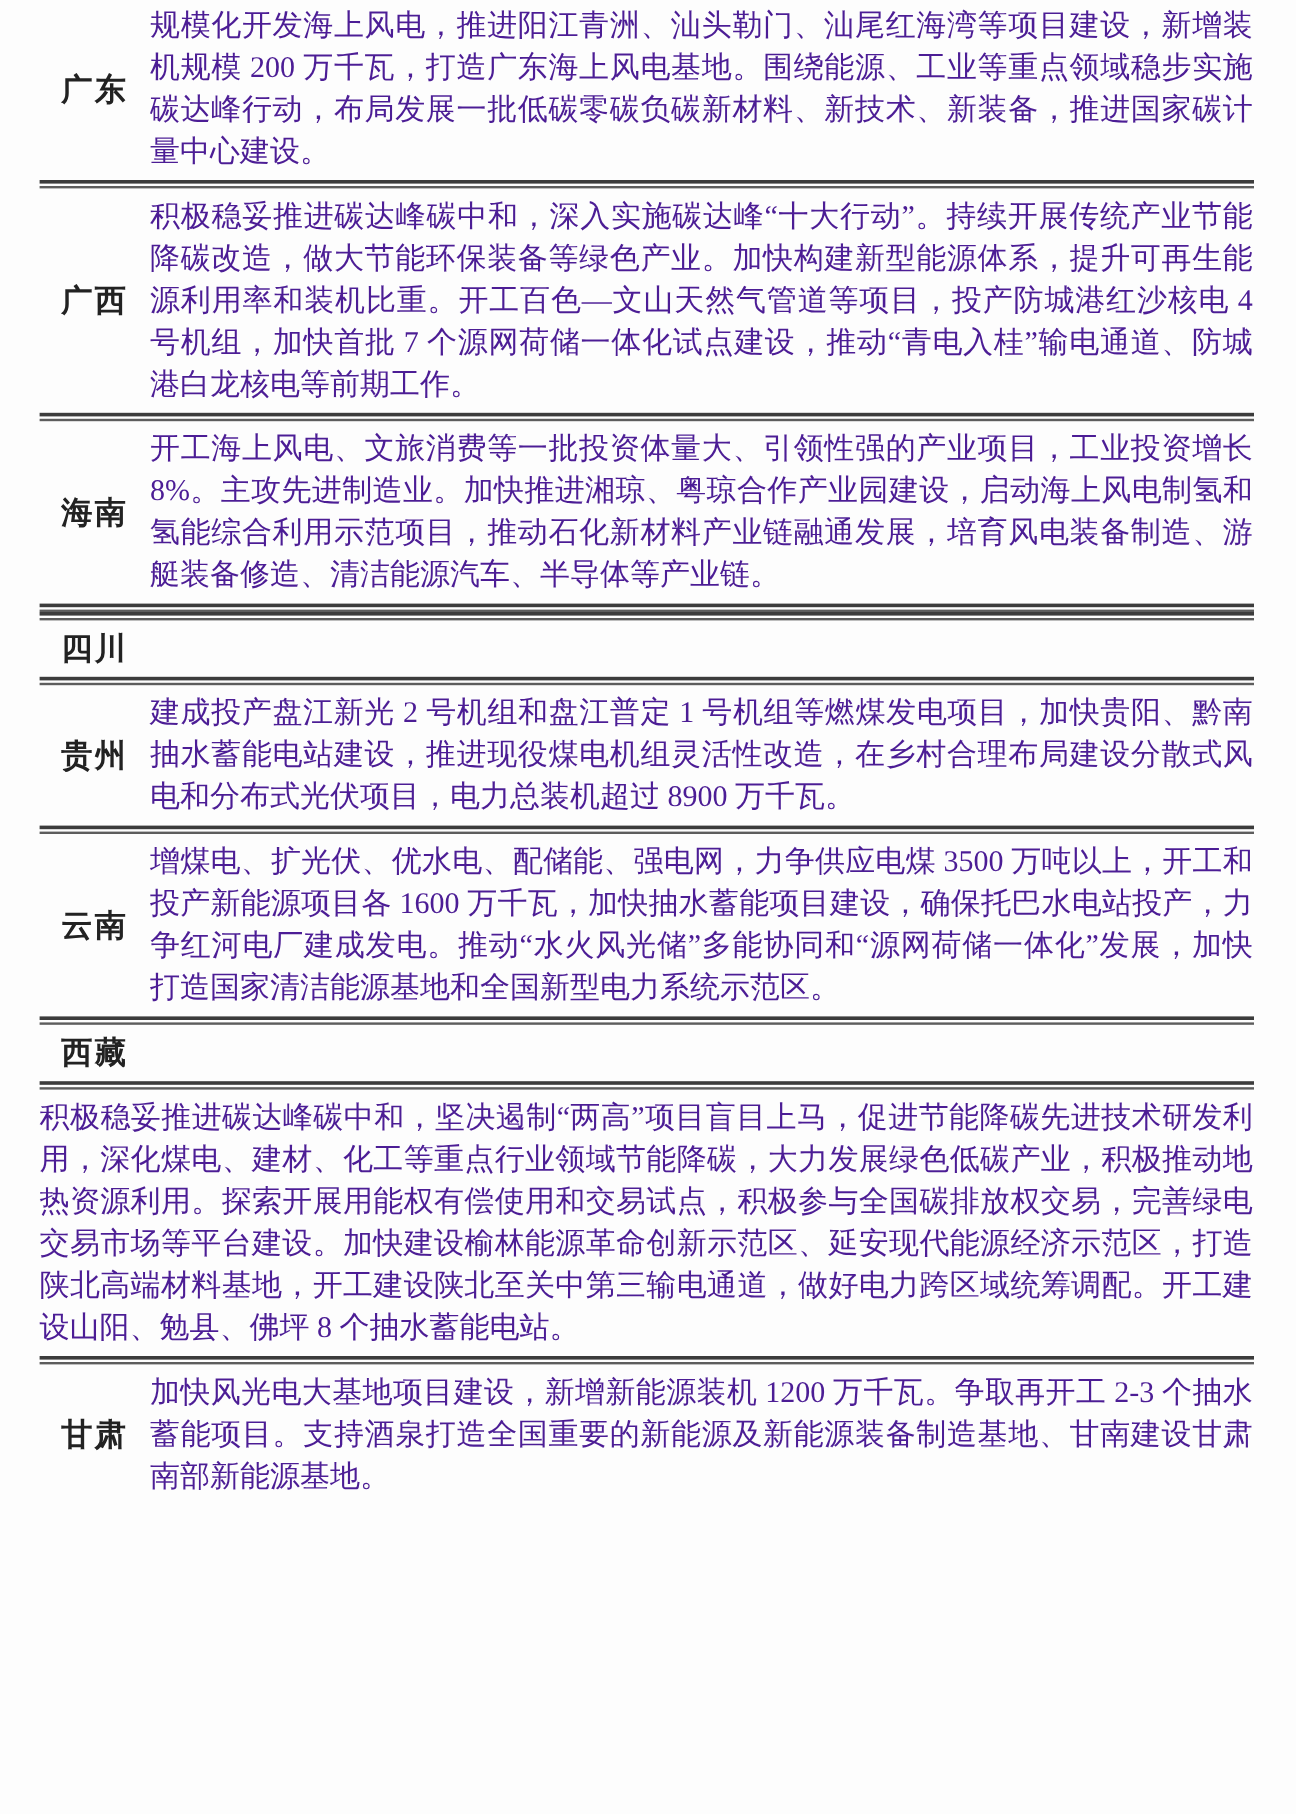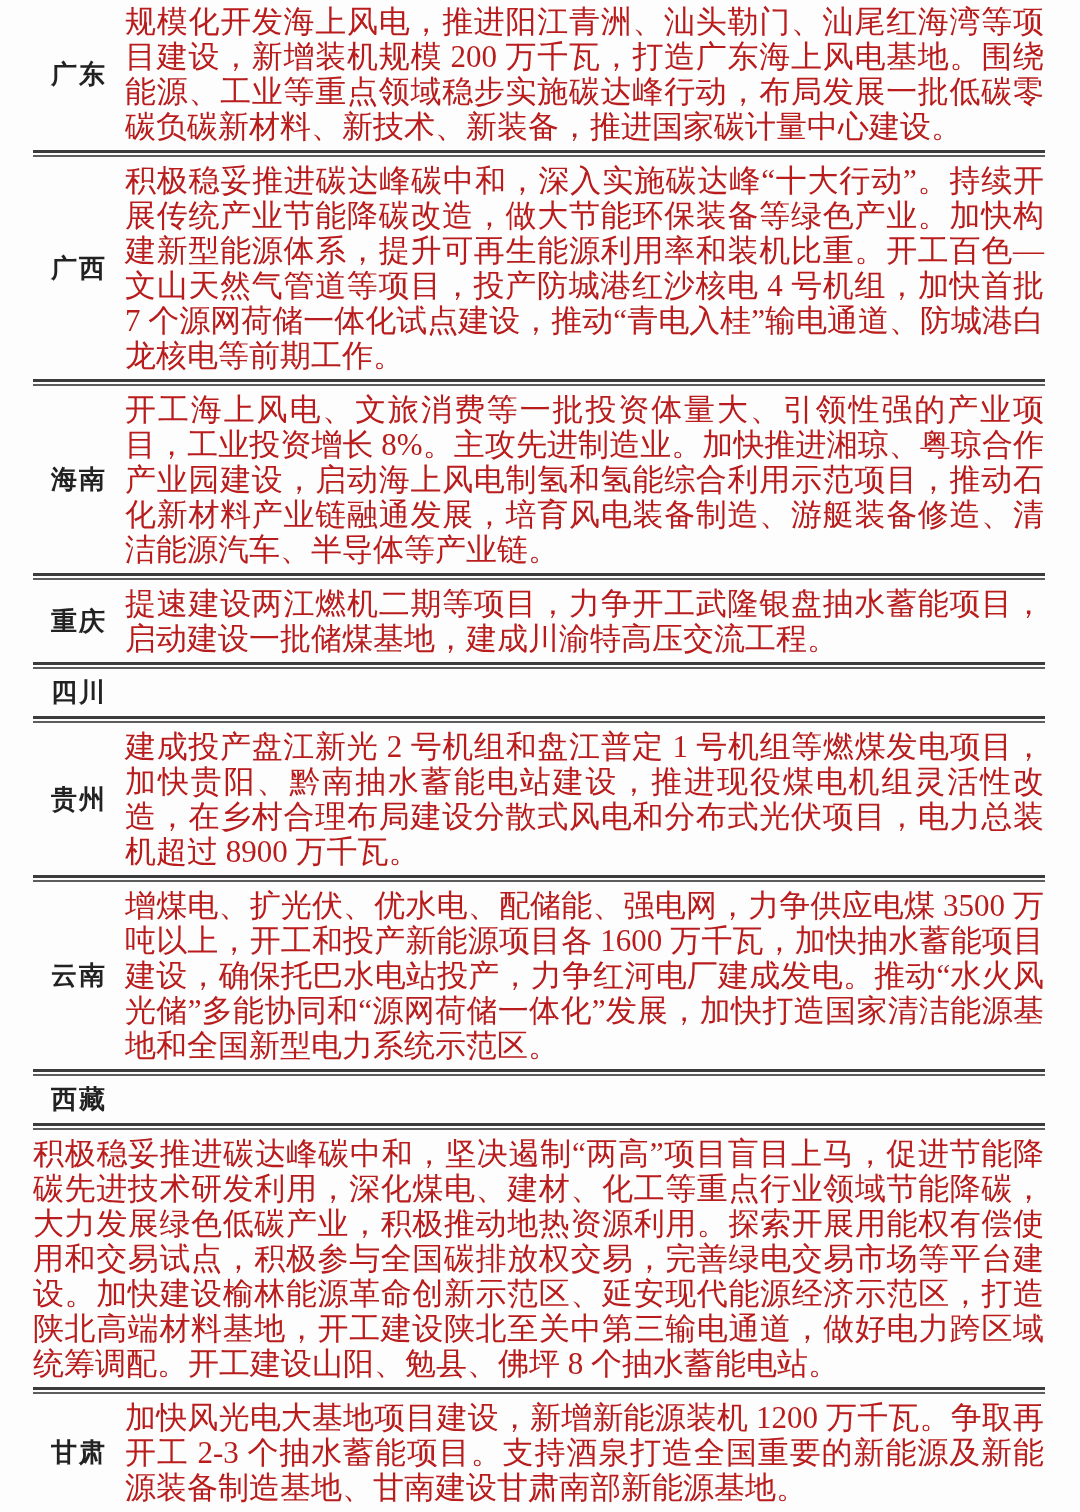--- a/index.html
+++ b/index.html
@@ -31,25 +31,25 @@
     align-items: center;
     justify-content: center;
     font-size: 26px;
     font-weight: bold;
     color: #222222;
     letter-spacing: 2px;
     text-align: right;
   }
   .desc {
     flex: 1 1 auto;
-    font-size: 31px;
+    font-size: 25px;
     line-height: 35px;
     text-align: justify;
     text-justify: inter-ideograph;
-    color: #b91c1c;
+    color: #4c1d95;
   }
   .divider {
     margin-left: 33px;
     width: 1012px;
     height: 2px;
     border-top: 3px solid #3c3c3c;
     border-bottom: 2px solid #5d5d5d;
     box-sizing: content-box;
   }
 </style>
@@ -69,24 +69,20 @@
     <div class="desc">积极稳妥推进碳达峰碳中和，深入实施碳达峰“十大行动”。持续开展传统产业节能降碳改造，做大节能环保装备等绿色产业。加快构建新型能源体系，提升可再生能源利用率和装机比重。开工百色—文山天然气管道等项目，投产防城港红沙核电 4 号机组，加快首批 7 个源网荷储一体化试点建设，推动“青电入桂”输电通道、防城港白龙核电等前期工作。</div>
   </div>
   <div class="divider"></div>
 
   <div class="row">
     <div class="province">海南</div>
     <div class="desc">开工海上风电、文旅消费等一批投资体量大、引领性强的产业项目，工业投资增长 8%。主攻先进制造业。加快推进湘琼、粤琼合作产业园建设，启动海上风电制氢和氢能综合利用示范项目，推动石化新材料产业链融通发展，培育风电装备制造、游艇装备修造、清洁能源汽车、半导体等产业链。</div>
   </div>
   <div class="divider"></div>
 
-  <div class="row">
-    <div class="province">重庆</div>
-    <div class="desc">提速建设两江燃机二期等项目，力争开工武隆银盘抽水蓄能项目，启动建设一批储煤基地，建成川渝特高压交流工程。</div>
-  </div>
   <div class="divider"></div>
 
   <div class="row">
     <div class="province">四川</div>
   </div>
   <div class="divider"></div>
 
   <div class="row">
     <div class="province">贵州</div>
     <div class="desc">建成投产盘江新光 2 号机组和盘江普定 1 号机组等燃煤发电项目，加快贵阳、黔南抽水蓄能电站建设，推进现役煤电机组灵活性改造，在乡村合理布局建设分散式风电和分布式光伏项目，电力总装机超过 8900 万千瓦。</div>

